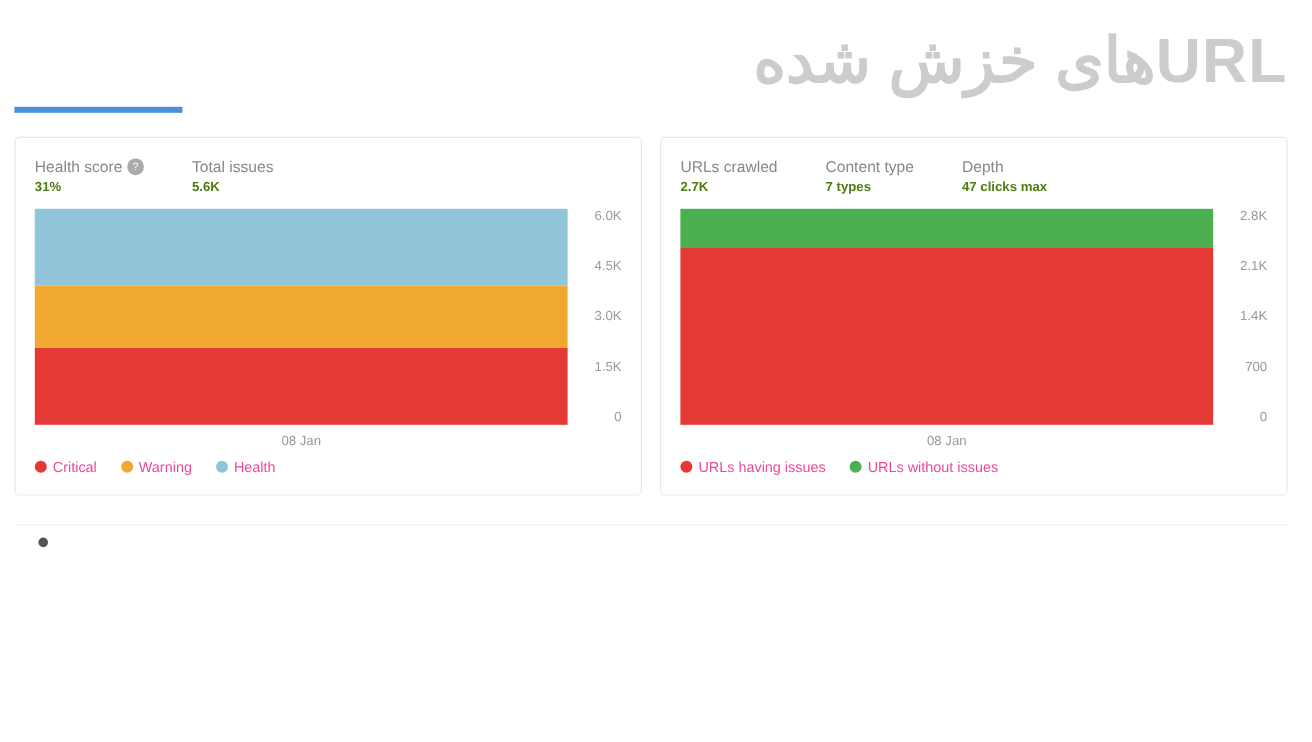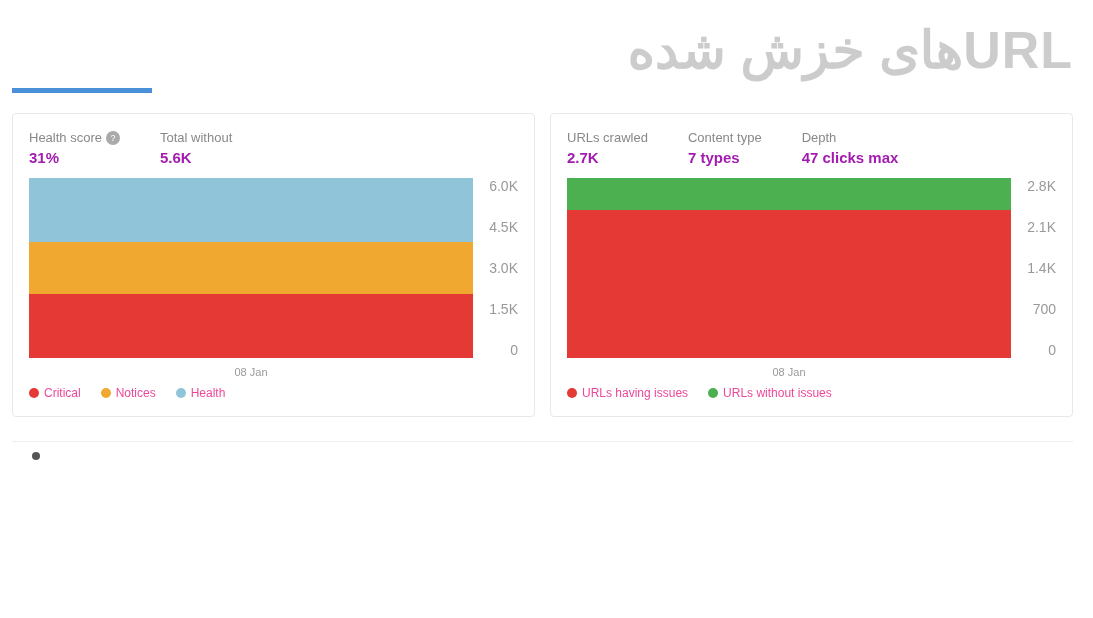--- a/index.html
+++ b/index.html
@@ -67,43 +67,43 @@
       background: #aaa;
       border-radius: 50%;
       display: inline-flex;
       align-items: center;
       justify-content: center;
       color: #fff;
       font-size: 9px;
       cursor: pointer;
     }
     .metric-value {
-      font-size: 15px;
+      font-size: 11px;
       font-weight: bold;
-      color: #a21caf;
+      color: #4d7c0f;
     }
 
     .chart-area {
       position: relative;
       height: 200px;
       margin-bottom: 8px;
     }
 
     
     .y-axis-right {
       position: absolute;
       right: 0;
       top: 0;
       bottom: 20px;
       width: 40px;
       display: flex;
       flex-direction: column;
       justify-content: space-between;
       align-items: flex-end;
-      font-size: 14px;
+      font-size: 11px;
       color: #999;
       padding-bottom: 0;
     }
 
     .chart-inner {
       position: absolute;
       left: 0;
       top: 0;
       right: 45px;
       bottom: 20px;
@@ -206,21 +206,21 @@
     <div class="panel">
       <div class="panel-header">
         <div class="metric-block">
           <div class="metric-label">
             <span>Health score</span>
             <span class="help-icon">?</span>
           </div>
           <div class="metric-value">31%</div>
         </div>
         <div class="metric-block">
-          <div class="metric-label">Total without</div>
+          <div class="metric-label">Total issues</div>
           <div class="metric-value">5.6K</div>
         </div>
       </div>
 
       <div class="chart-area">
         <div class="chart-inner">
           <div class="stacked-bar chart1">
             <div class="bar-segment seg-blue"></div>
             <div class="bar-segment seg-orange"></div>
             <div class="bar-segment seg-red"></div>
@@ -236,21 +236,21 @@
         <div class="x-label">08 Jan</div>
       </div>
 
       <div class="legend">
         <div class="legend-item">
           <div class="legend-dot" style="background:#e53935"></div>
           <span>Critical</span>
         </div>
         <div class="legend-item">
           <div class="legend-dot" style="background:#f0a830"></div>
-          <span>Notices</span>
+          <span>Warning</span>
         </div>
         <div class="legend-item">
           <div class="legend-dot" style="background:#90c4d8"></div>
           <span>Health</span>
         </div>
       </div>
     </div>
 
     <div class="panel">
       <div class="panel-header">

